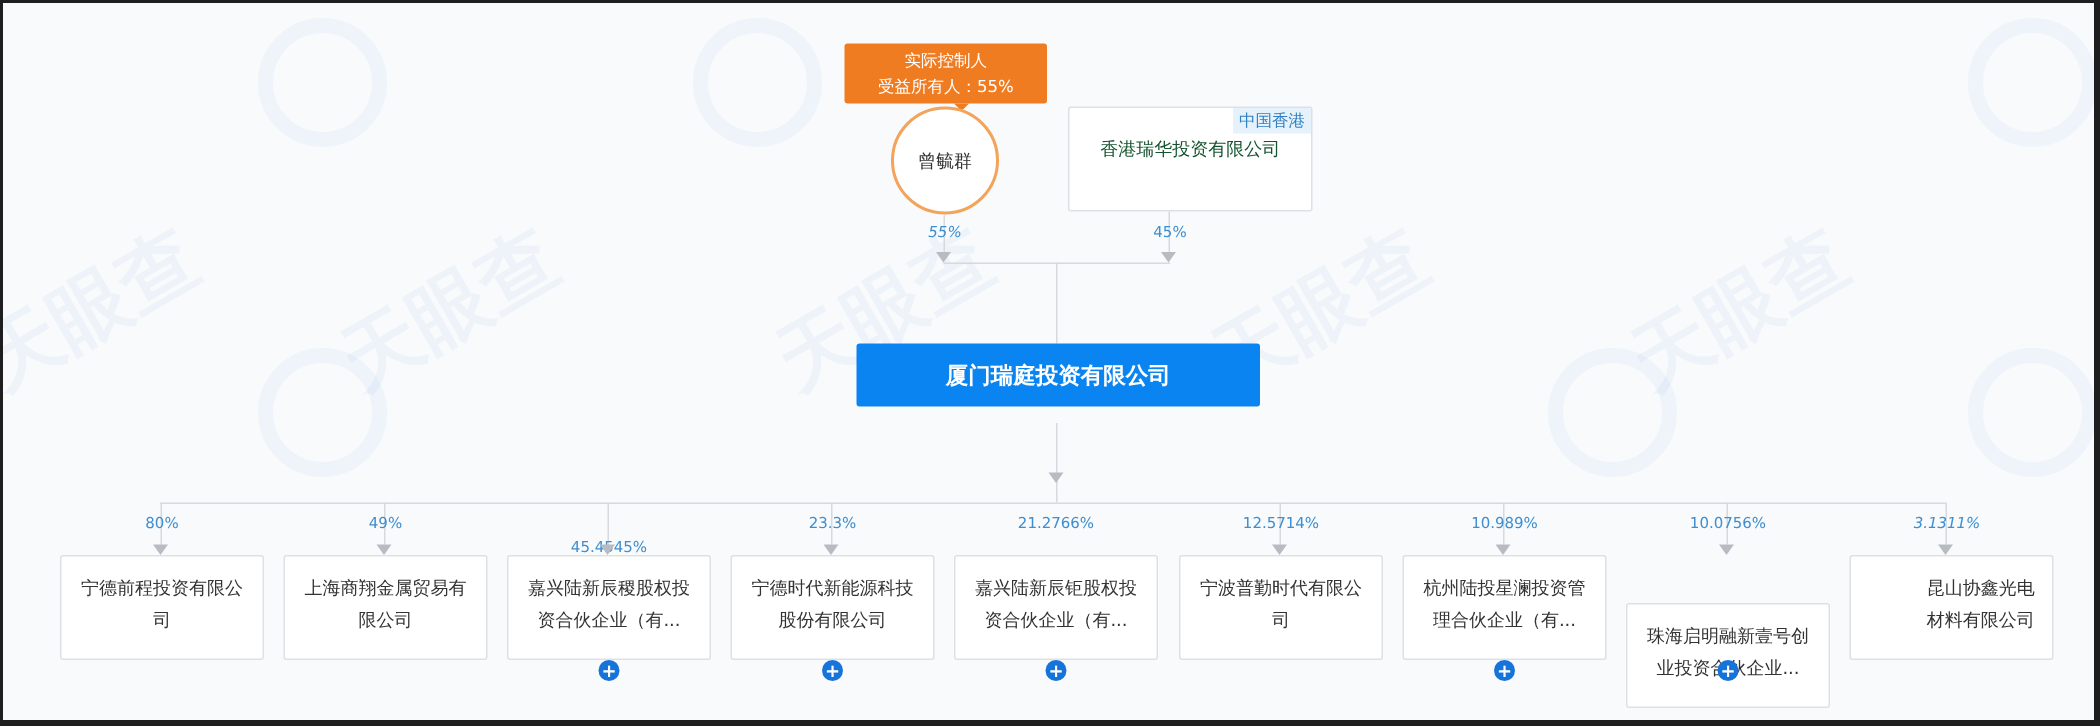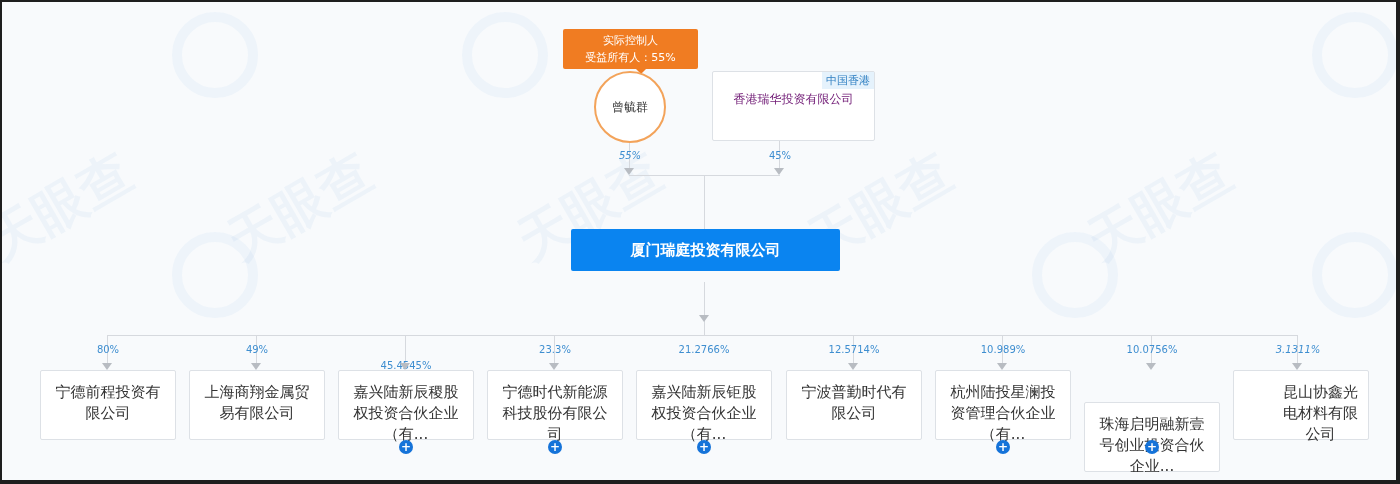--- a/index.html
+++ b/index.html
@@ -51,32 +51,32 @@
       position: absolute; left: 710px; top: 69px; width: 163px; height: 70px;
       background: #fff; border: 1px solid #dde1e6; border-radius: 2px;
       box-sizing: border-box;
     }
     .hk-badge {
       position: absolute; right: 0; top: 0; background: #e5f2fc; color: #2f7fc1;
       font-size: 11px; padding: 1px 4px; line-height: 15px;
     }
     .hk-name {
       position: absolute; left: 8px; right: 8px; top: 17px; font-size: 12px;
-      color: #701a75; text-align: center; line-height: 20px;
+      color: #14532d; text-align: center; line-height: 20px;
     }
     .main-co {
       position: absolute; left: 569px; top: 227px; width: 269px; height: 42px;
       background: #0a84f0; color: #fff; font-weight: bold; font-size: 15px;
       display: flex; align-items: center; justify-content: center;
       border-radius: 2px;
     }
     .child {
       position: absolute; top: 368px; width: 136px; height: 70px; background: #fff;
       border: 1px solid #dde1e6; border-radius: 2px; box-sizing: border-box;
-      font-size: 15px; color: #333; text-align: center; line-height: 21px;
+      font-size: 12px; color: #333; text-align: center; line-height: 21px;
       padding: 11px 9px 0 9px;
     }
     .plus {
       position: absolute; top: 438px; width: 14px; height: 14px; border-radius: 50%;
       background: #1573d9; color: #fff; font-size: 12px; font-weight: bold;
       line-height: 14px; text-align: center; margin-left: -7px; cursor: pointer;
     }
   </style>
 </head>
 <body>

